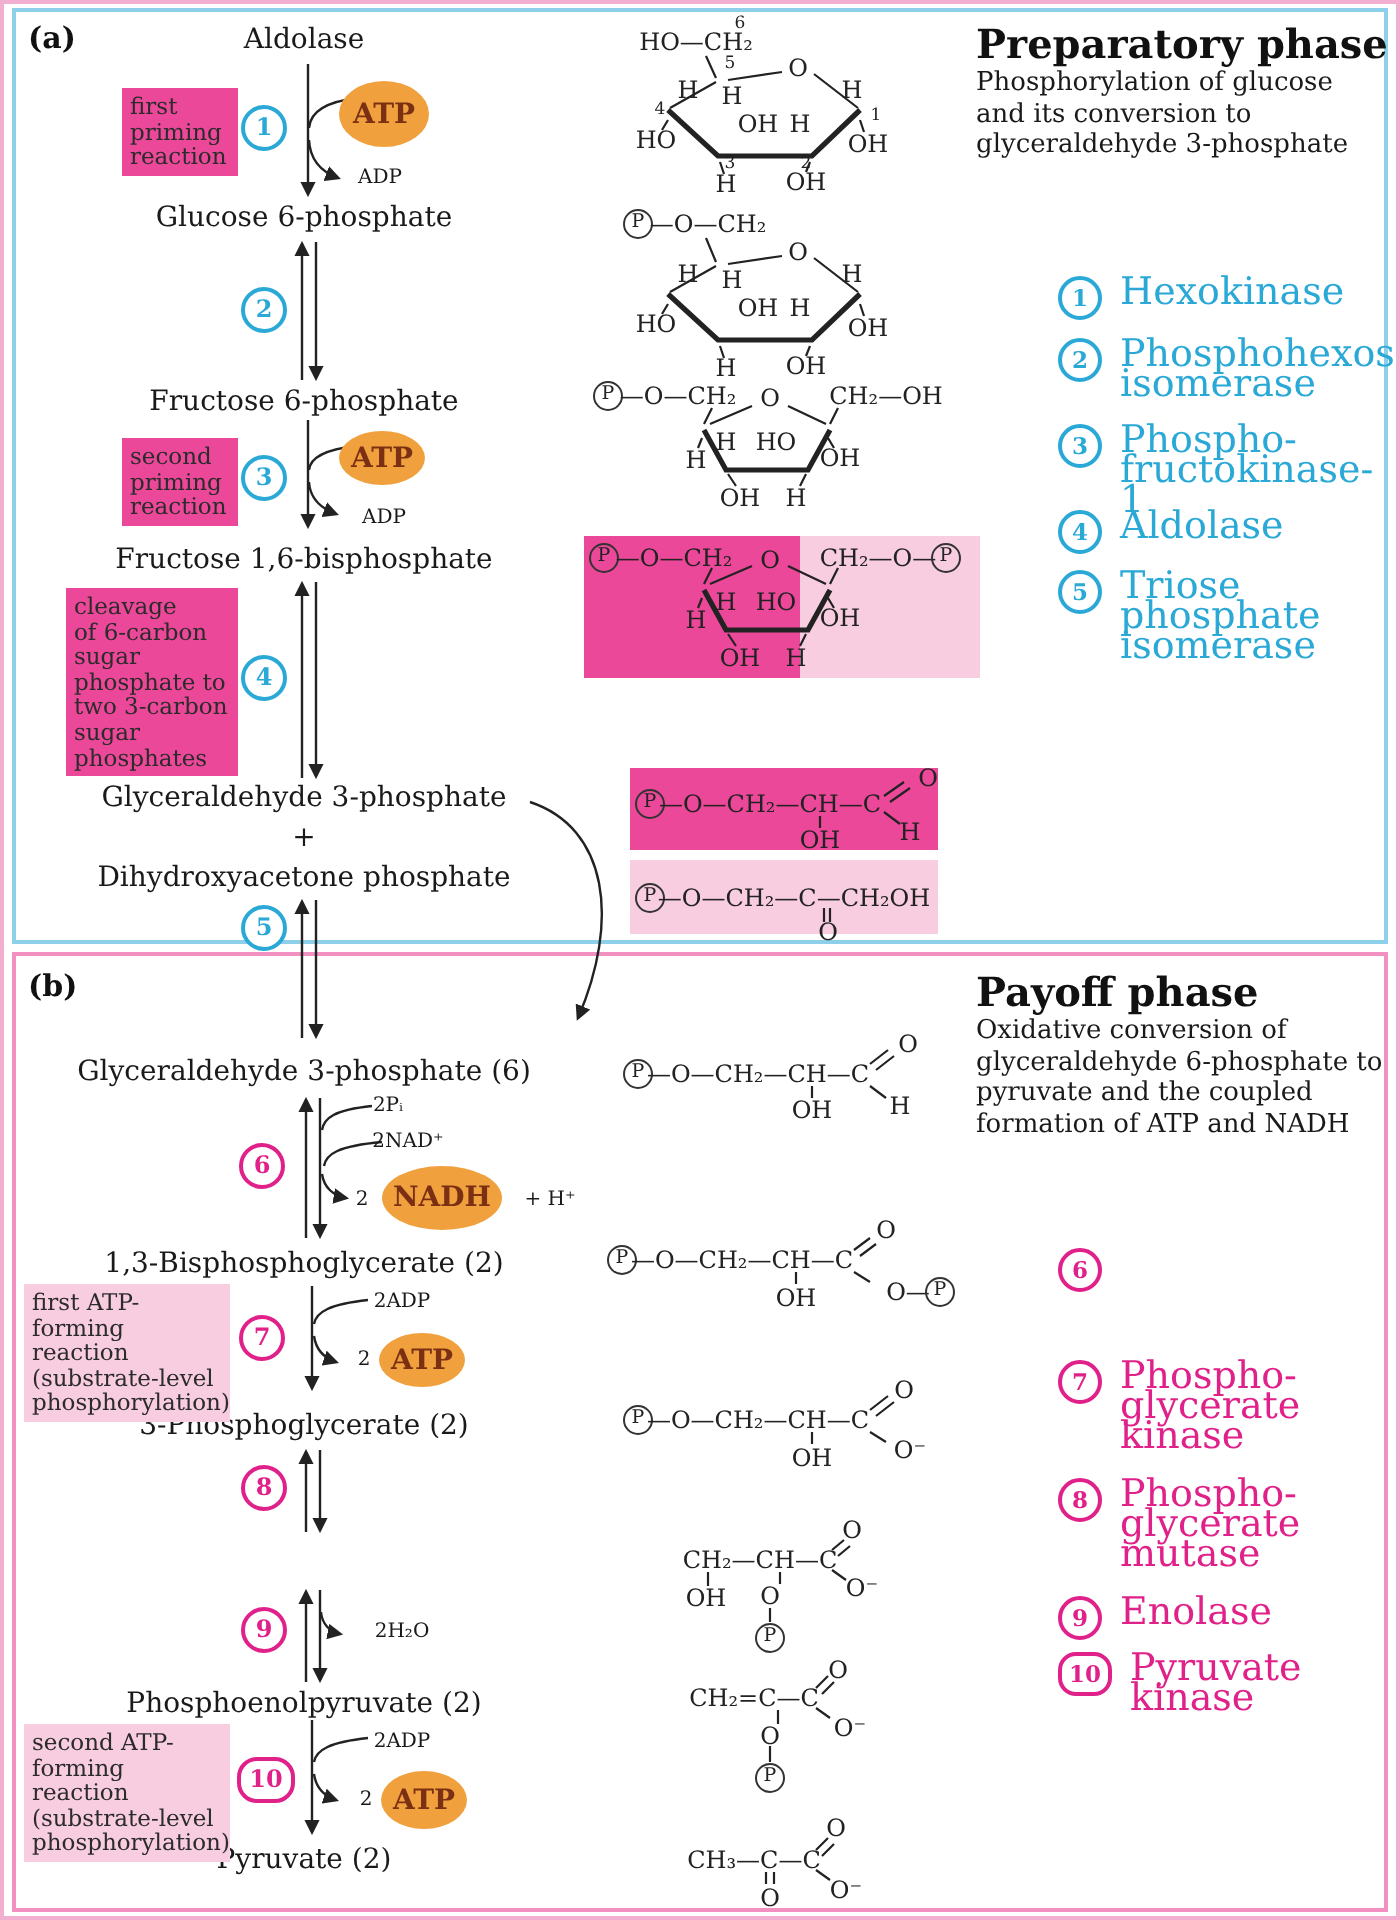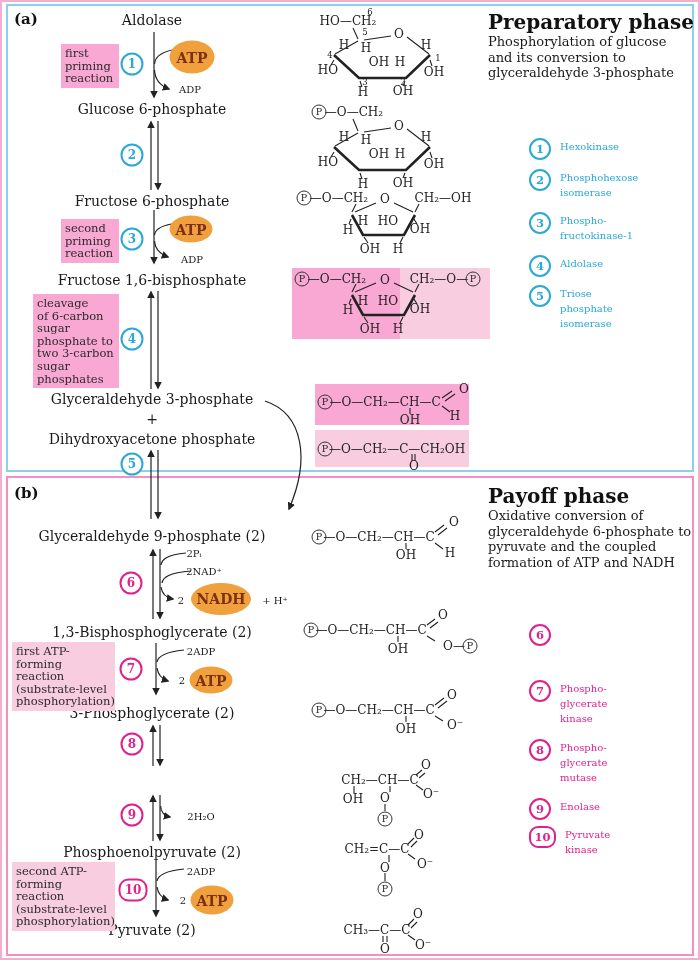--- a/index.html
+++ b/index.html
@@ -12,32 +12,32 @@
   .tag{position:absolute;font-weight:bold;font-size:15px;color:#111;}
   .met{position:absolute;transform:translateX(-50%);white-space:nowrap;font-size:14px;
     color:#1a1a1a;line-height:18px;}
   .stepnum{position:absolute;width:19px;height:19px;border-radius:50%;background:#fff;
     text-align:center;line-height:19px;font-weight:bold;font-size:12px;transform:translate(-50%,-50%);}
   .cyan{color:#2aa8d6;border:2px solid #2aa8d6;}
   .magenta{color:#e0218a;border:2px solid #e0218a;}
   .wide{width:25px;border-radius:10px;}
   .callout{position:absolute;white-space:pre-line;font-size:11.5px;line-height:12.6px;
     padding:3px 4px;color:#2b2b2b;}
-  .bluebox{background:#f9a8d4;}
+  .bluebox{background:#ec4899;}
   .pinkbox{background:#f8cde0;}
   .oval{position:absolute;border-radius:50%;background:#f0a13e;transform:translate(-50%,-50%);
     display:flex;align-items:center;justify-content:center;font-weight:bold;font-size:14px;color:#7b3014;}
   .cof{position:absolute;transform:translate(-50%,-50%);white-space:nowrap;font-size:10px;color:#1a1a1a;}
   .phase-title{position:absolute;font-weight:bold;font-size:20px;color:#111;}
   .phase-desc{position:absolute;white-space:pre-line;font-size:13px;line-height:15.5px;color:#1a1a1a;}
   .enzyme{position:absolute;display:flex;align-items:flex-start;}
   .enzyme .circ{flex:0 0 auto;width:18px;height:18px;border-radius:50%;text-align:center;
     line-height:18px;font-weight:bold;font-size:11.5px;background:#fff;}
   .enzyme .circ.w2{width:23px;border-radius:9px;}
-  .enzyme .nm{margin-left:9px;white-space:pre-line;font-size:10px;line-height:15px;margin-top:1px;}
+  .enzyme .nm{margin-left:9px;white-space:pre-line;font-size:19px;line-height:15px;margin-top:1px;}
   .enzyme.cy .circ{border:2px solid #2aa8d6;color:#2aa8d6;}
   .enzyme.cy .nm{color:#2aa8d6;}
   .enzyme.mg .circ{border:2px solid #e0218a;color:#e0218a;}
   .enzyme.mg .nm{color:#e0218a;}
   .molbg{position:absolute;}
   .mol{position:absolute;left:0;top:0;width:700px;height:960px;pointer-events:none;}
   .mlabel{position:absolute;transform:translate(-50%,-50%);white-space:nowrap;
     font-size:12px;color:#222;line-height:12px;}
   .mlabel.sm{font-size:8.5px;color:#222;}
   .mlabel.pc{width:13px;height:13px;border:1.1px solid #333;border-radius:50%;
@@ -191,21 +191,21 @@
     <span class="circ">4</span>
     <span class="nm">Aldolase</span>
   </div>
   <div class="enzyme cy" style="left:527px;top:283px;">
     <span class="circ">5</span>
     <span class="nm" style="white-space: pre-line;">Triose
 phosphate
 isomerase</span>
   </div>
 
-  <div class="met" style="left:150px;top:525px;">Glyceraldehyde 9-phosphate (2)</div>
+  <div class="met" style="left:150px;top:525px;">Glyceraldehyde 3-phosphate (6)</div>
   <div class="met" style="left:150px;top:621px;">1,3-Bisphosphoglycerate (2)</div>
   <div class="met" style="left:150px;top:702px;">3-Phosphoglycerate (2)</div>
   <div class="met" style="left:150px;top:841px;text-align:right;">Phosphoenolpyruvate (2)</div>
   <div class="met" style="left:150px;top:919px;">Pyruvate (2)</div>
 
   <div class="stepnum magenta" style="left:129px;top:581px;">6</div>
   <div class="stepnum magenta" style="left:129px;top:667px;">7</div>
   <div class="stepnum magenta" style="left:130px;top:742px;">8</div>
   <div class="stepnum magenta" style="left:130px;top:813px;">9</div>
   <div class="stepnum magenta wide" style="left:131px;top:888px;">10</div>

